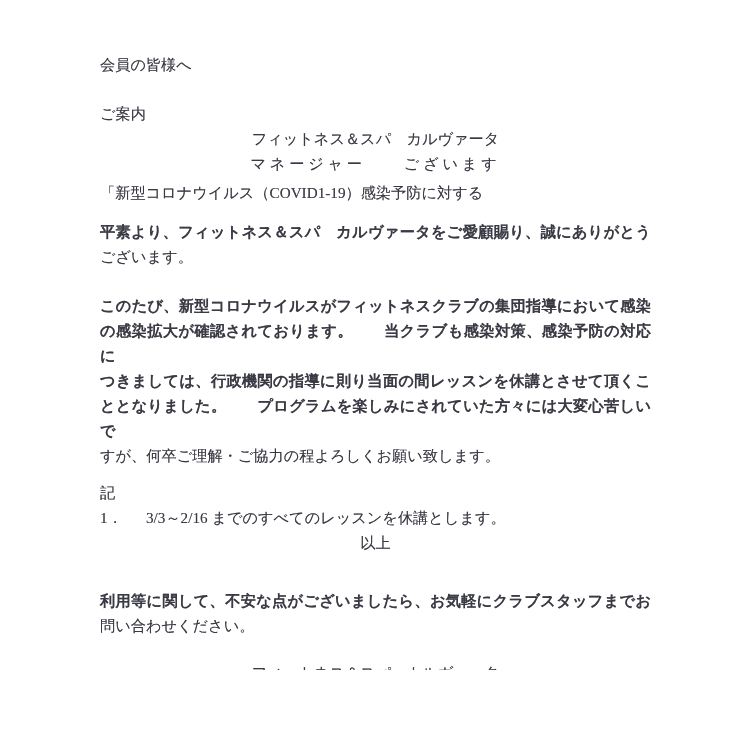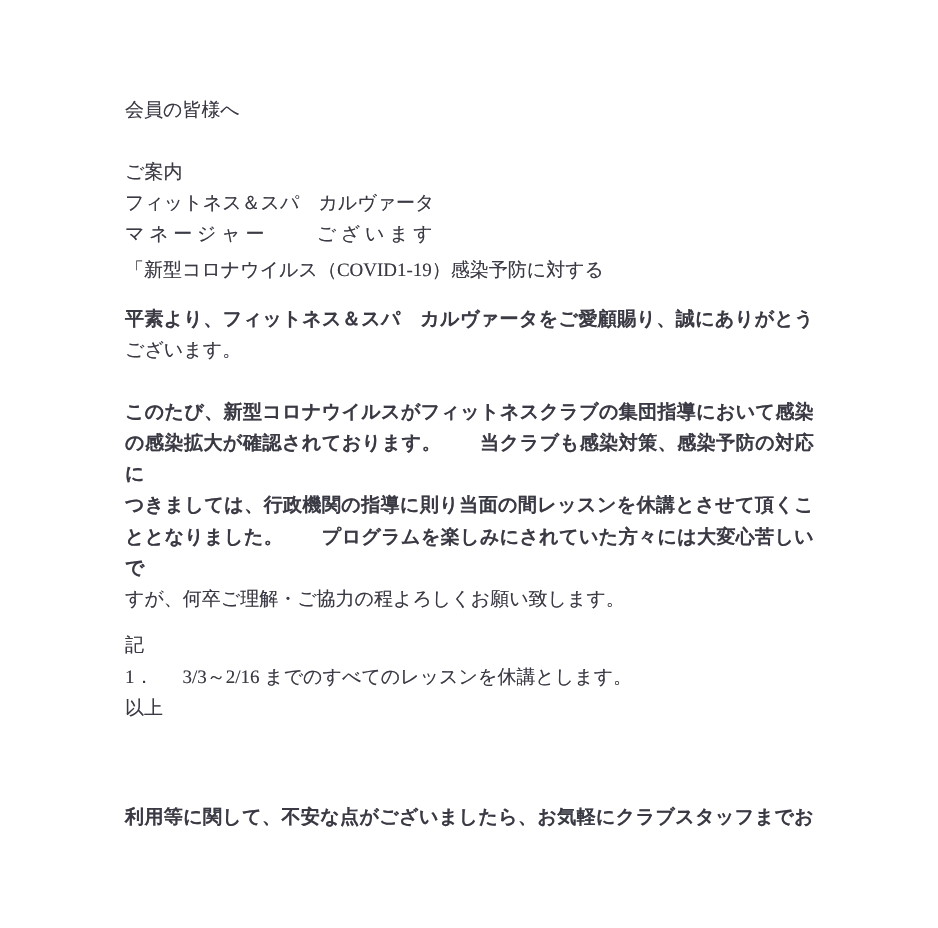--- a/index.html
+++ b/index.html
@@ -8,38 +8,38 @@
     width:750px;height:670px;
     margin:0 auto;
     background:#ffffff;
     font-family:"Liberation Serif","DejaVu Serif",serif;
     color:#3a3a44;
     font-size:15.2px;
     line-height:25px;
     text-shadow:0 0 0.5px rgba(45,45,60,0.45);
     overflow:hidden;
     box-sizing:border-box;
-    padding:76px 99px 0 100px;
+    padding:52px 99px 0 100px;
   }
   .content{width:551px;}
   .line{white-space:pre-wrap;}
   
   .fl{text-align:justify;text-align-last:justify;font-weight:bold;}
   .center{text-align:left;}
-  .right{text-align:left;}
+  .right{text-align:center;}
   .salutation{margin-top:0;}
   .doc-heading{margin-top:24px;}
   .title-block{margin-top:4px;}
   .greeting{margin-top:14px;}
   .body-para{margin-top:24px;}
   .record-marker{margin-top:12px;}
   .notice-item{display:flex;}
   .notice-item .num{width:46px;flex:0 0 46px;}
   .closing{}
-  .footer-para{margin-top:62px;}
+  .footer-para{margin-top:33px;}
   .signature{margin-top:22px;}
   .manager{letter-spacing:0.25em;}
 </style>
 </head>
 <body>
 
 <div class="page">
   <div class="content">
 
     <div class="line salutation">会員の皆様へ</div>

